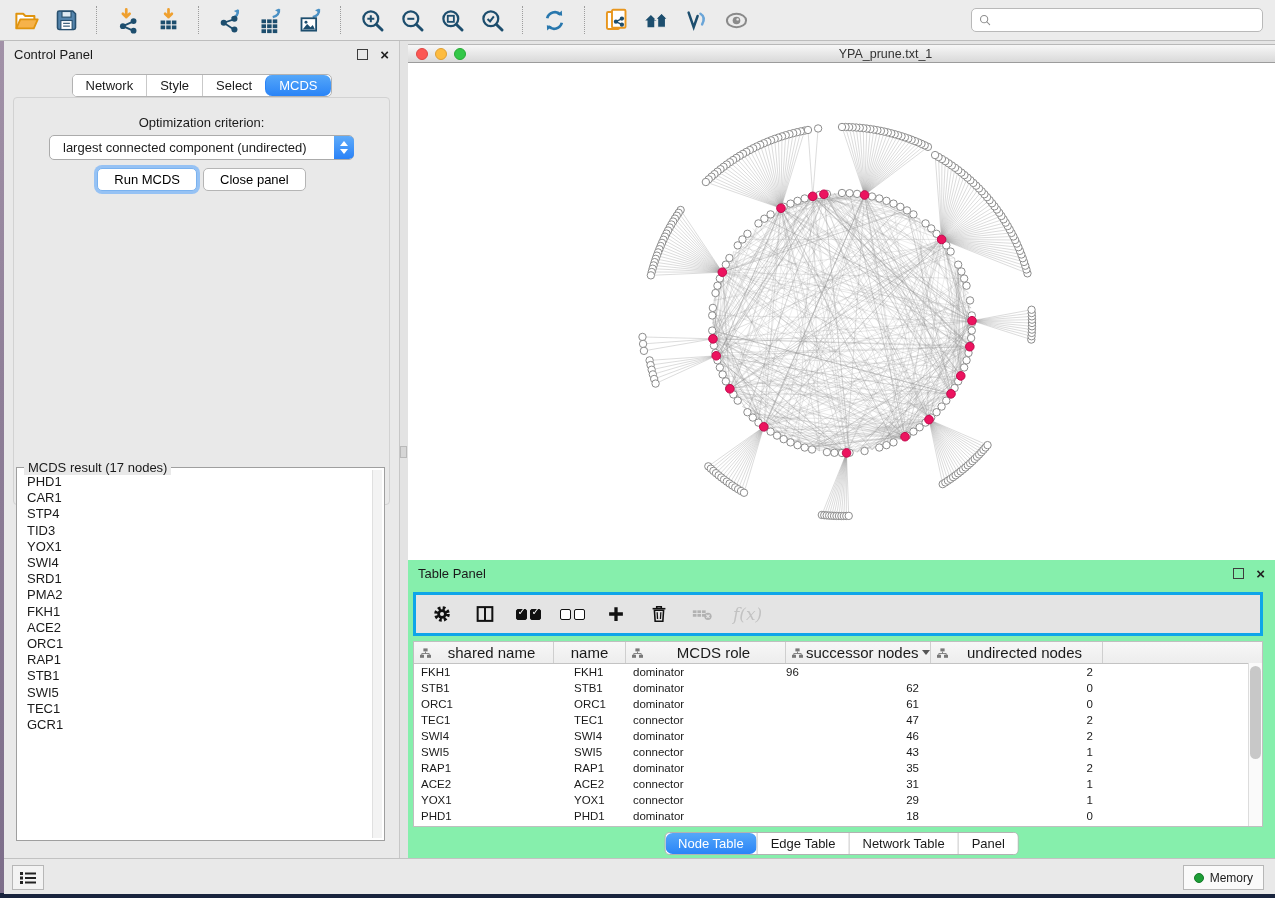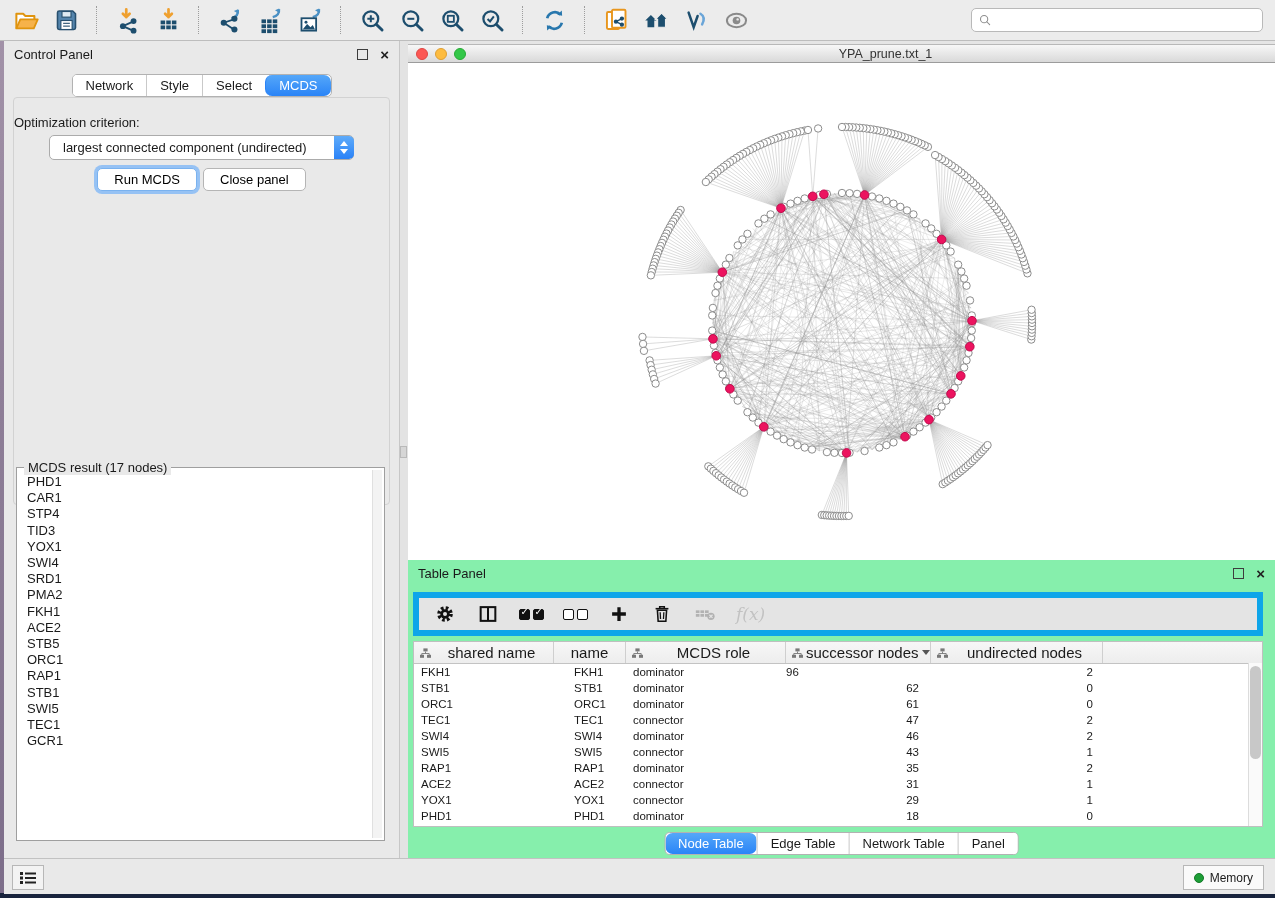--- a/index.html
+++ b/index.html
@@ -31,21 +31,21 @@
   .panel-title{flex:1;}
   .win-float{width:9px;height:9px;border:1.5px solid #3d3d3d;margin-right:12px;}
   .win-close{font-size:15px;font-weight:bold;color:#222;line-height:9px;}
   .tabgroup{display:inline-flex;border:1px solid #b2b2b2;border-radius:5px;overflow:hidden;background:#fff;}
   .tab{padding:3px 13px;font-size:13px;background:#fff;border-left:1px solid #c9c9c9;white-space:nowrap;}
   .tab:first-child{border-left:none;}
   .tab.sel{background:linear-gradient(#55a7f9,#2a84f7);color:#fff;border-left-color:#2a84f7;border-radius:7px;}
   #cp-tabs{position:absolute;top:33px;left:50%;transform:translateX(-50%);}
   #cp-inset{position:absolute;left:9px;top:56px;right:9px;height:406px;background:#e9e9e9;
             border:1px solid #d2d2d2;border-radius:4px;}
-  #opt-label{position:absolute;top:17px;width:100%;text-align:left;font-size:13px;}
+  #opt-label{position:absolute;top:17px;width:100%;text-align:center;font-size:13px;}
   #opt-select{position:absolute;top:37px;left:35px;right:35px;height:23px;background:#fff;border:1px solid #ababab;
               border-radius:5px;display:flex;align-items:center;font-size:13px;}
   #opt-select .val{flex:1;padding:0 8px 0 13px;white-space:nowrap;overflow:hidden;}
   .stepper{width:20px;height:23px;margin:-1px -1px -1px 0;border-radius:0 5px 5px 0;
            background:linear-gradient(#5eabfa,#2a82f7);display:flex;flex-direction:column;align-items:center;justify-content:center;gap:3px;}
   .arr-up{width:0;height:0;border-left:4px solid transparent;border-right:4px solid transparent;border-bottom:5px solid #fff;}
   .arr-dn{width:0;height:0;border-left:4px solid transparent;border-right:4px solid transparent;border-top:5px solid #fff;}
   #cp-buttons{position:absolute;top:70px;width:100%;display:flex;justify-content:center;gap:6px;}
   .btn{background:#fff;border:1px solid #b5b5b5;border-radius:5px;font-size:13px;padding:3px 16px;font-family:inherit;}
   .btn.focusring{box-shadow:0 0 0 3px rgba(106,173,251,.65);border-color:#7ab2ef;}
@@ -63,21 +63,21 @@
   #net-titlebar{position:absolute;left:0;top:3px;width:100%;height:19px;
                 background:linear-gradient(#f7f7f7,#d9d9d9);border:1px solid #b8b8b8;border-left:none;box-sizing:border-box;
                 display:flex;align-items:center;}
   .tlight{width:12px;height:12px;border-radius:50%;margin-left:8px;flex:none;}
   #net-title{position:absolute;width:100%;text-align:center;font-size:12.5px;color:#333;}
   #net-view{position:absolute;left:0;top:21px;width:867px;height:498px;background:#fff;border-top:1px solid #9c9c9c;box-sizing:border-box;}
   #net-view svg{display:block;}
 
   
   #table-panel{position:absolute;left:408px;top:560px;width:867px;height:298px;background:#86efac;}
-  #tp-toolbar{position:absolute;left:5px;right:12px;top:32px;height:44px;background:#e4e4e4;border:6px solid #0ea5e9;
+  #tp-toolbar{position:absolute;left:5px;right:12px;top:32px;height:44px;background:#e4e4e4;border:3px solid #0ea5e9;
               box-sizing:border-box;display:flex;align-items:center;padding-left:14px;gap:19px;text-align:right;}
   .tt-btn{display:flex;align-items:center;justify-content:center;min-width:24px;height:26px;}
   .tt-btn svg{width:22px;height:22px;}
   .tt-btn.disabled{opacity:.45;}
   .cbpair{display:flex;gap:3px;}
   .cb{width:11px;height:11px;border:1.6px solid #111;border-radius:2px;background:#fff;position:relative;box-sizing:border-box;}
   .cb.checked{background:#111;}
   .cb.checked:after{content:"✓";position:absolute;left:0.5px;top:-3.5px;color:#fff;font-size:10px;font-weight:bold;}
   .fx{font-family:"DejaVu Serif","Liberation Serif",serif;font-style:italic;font-size:17px;color:#999;}
   #tp-table{position:absolute;left:5px;right:12px;top:81px;bottom:31px;background:#fff;border:1px solid #bfbfbf;box-sizing:border-box;overflow:hidden;}
@@ -402,21 +402,20 @@
         <div>PHD1</div>
         <div>CAR1</div>
         <div>STP4</div>
         <div>TID3</div>
         <div>YOX1</div>
         <div>SWI4</div>
         <div>SRD1</div>
         <div>PMA2</div>
         <div>FKH1</div>
         <div>ACE2</div>
-        <div>STB5</div>
         <div>ORC1</div>
         <div>RAP1</div>
         <div>STB1</div>
         <div>SWI5</div>
         <div>TEC1</div>
         <div>GCR1</div>
       </div>
     <div id="mcds-scroll"></div>
   </div>
 </div>

